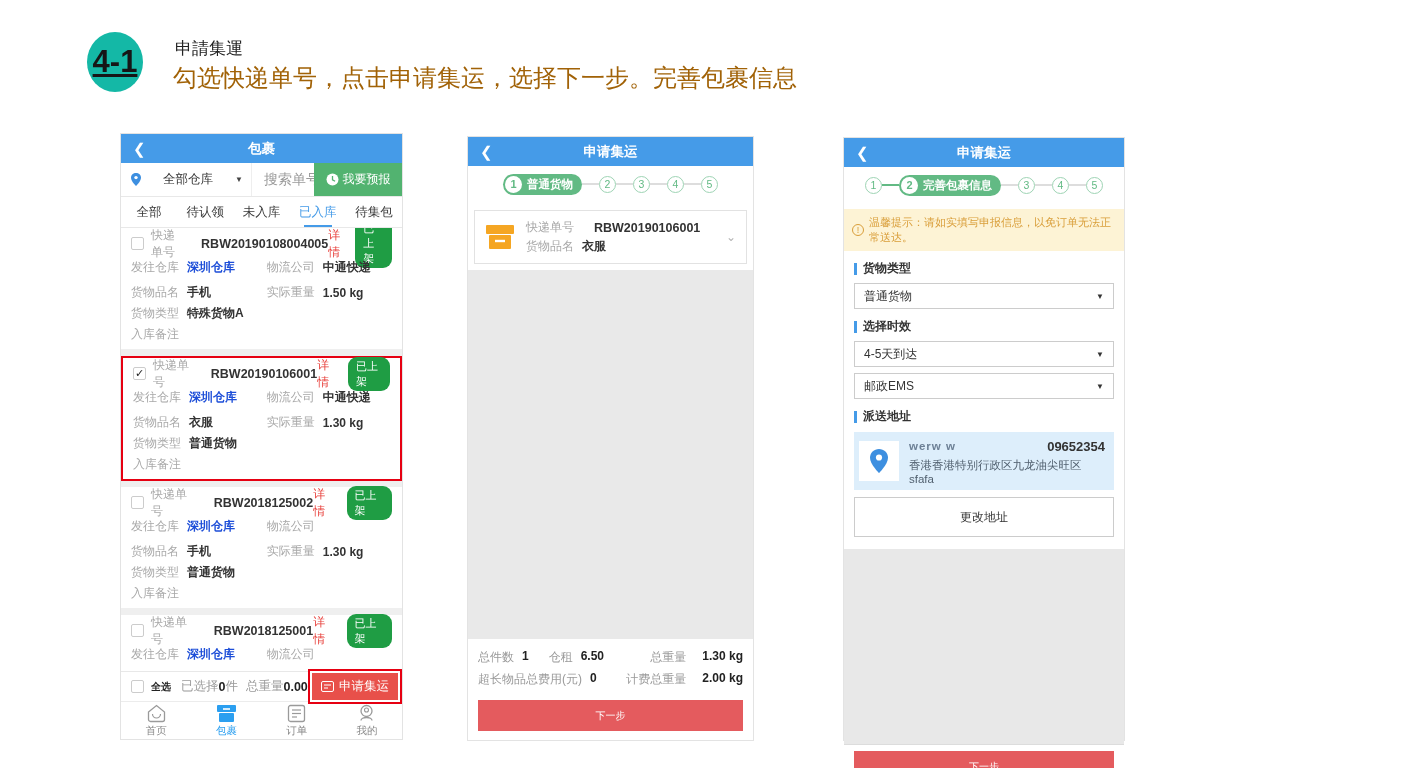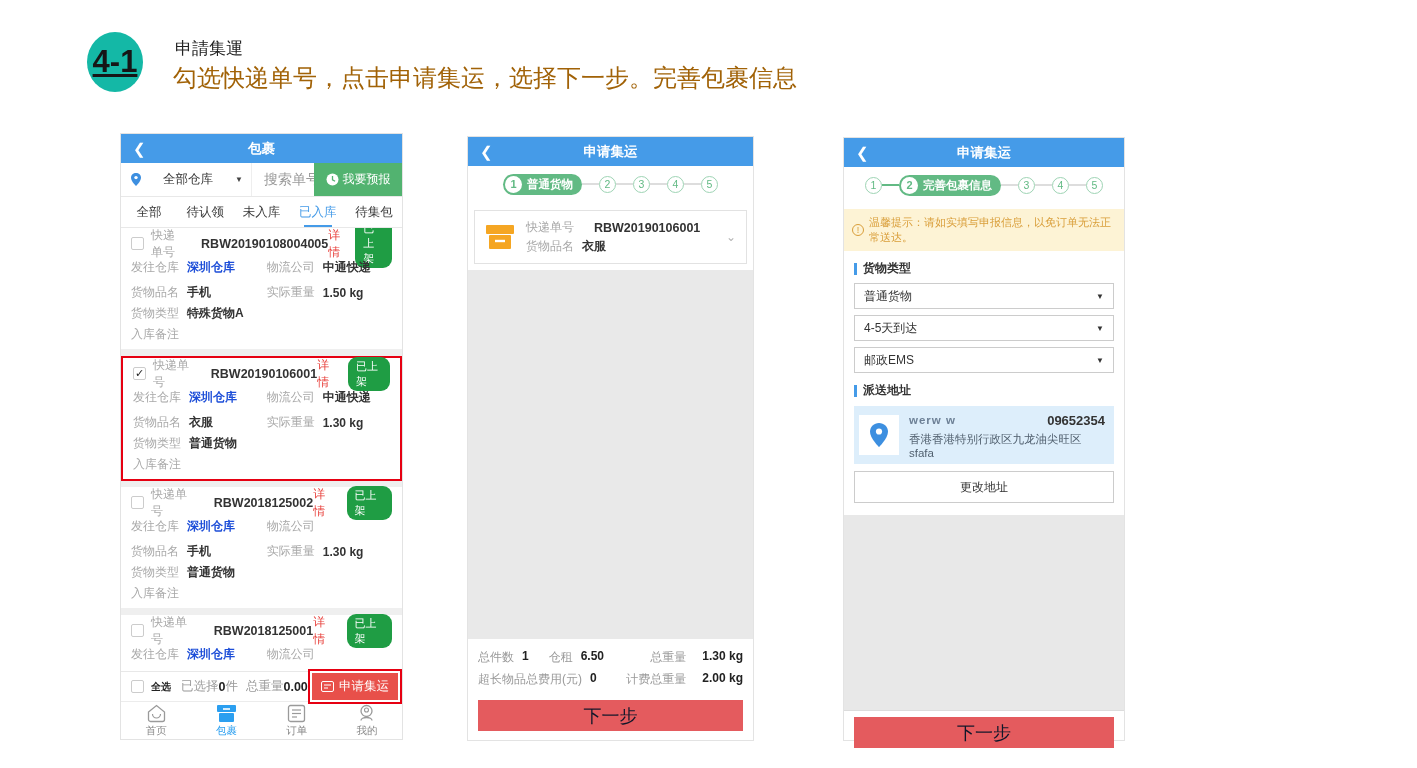--- a/index.html
+++ b/index.html
@@ -79,41 +79,41 @@
                 padding:7px 10px; gap:11px; flex:0 0 auto; }
   .oc-rows { flex:1; }
   .oc-row { display:flex; align-items:center; height:19px; font-size:12px; }
   .chev { color:#b5b5b5; font-size:12px; }
   .gray-fill { flex:1; background:#e9e9e9; margin-top:6px; }
   .p2-summary { background:#fff; padding:7px 10px 4px; flex:0 0 auto; }
   .p2-srow { display:flex; align-items:center; height:22px; font-size:12px; }
   .p2-item { display:flex; gap:8px; }
   .p2-item + .p2-item { margin-left:20px; }
   .p2-item.right { margin-left:auto; gap:16px; }
-  .next-btn { margin:6px 10px 9px; height:31px; background:#e45b5e; color:#0f172a; font-size:18px;
+  .next-btn { margin:6px 10px 9px; height:31px; background:#e45b5e; color:#ffffff; font-size:10px;
               display:flex; align-items:center; justify-content:center; flex:0 0 auto; }
 
   
   .notice { margin-top:6px; background:#fdf3d5; color:#d99e3a; font-size:11px; padding:6px 8px;
             display:flex; align-items:center; gap:5px; flex:0 0 auto; }
   .notice-i { width:12px; height:12px; border:1px solid #d99e3a; border-radius:50%; flex:0 0 auto;
               display:flex; align-items:center; justify-content:center; font-size:9px; }
   .sec-label { display:flex; align-items:center; gap:6px; margin:9px 10px 0; font-size:12px; color:#333; font-weight:bold; flex:0 0 auto; }
   .sec-label::before { content:""; width:3px; height:12px; background:#459be8; }
   .select { margin:6px 10px 0; height:26px; border:1px solid #ccc; display:flex; align-items:center;
             padding:0 9px; font-size:12px; color:#333; flex:0 0 auto; }
   .select .arrow { margin-left:auto; font-size:8px; color:#333; }
   .addr-card { margin:7px 10px 0; background:#ddeefb; display:flex; align-items:center; gap:10px; padding:5px 9px 5px 5px; flex:0 0 auto; }
   .addr-pin { width:40px; height:40px; background:#fff; display:flex; align-items:center; justify-content:center; flex:0 0 auto; }
   .addr-body { flex:1; }
   .addr-top { display:flex; align-items:center; height:18px; }
   .addr-name { font-size:11.5px; color:#6d8096; font-weight:bold; letter-spacing:1px; }
   .addr-phone { margin-left:auto; font-size:13px; color:#333; font-weight:bold; }
   .addr-detail { font-size:11.5px; color:#51606f; margin-top:3px; }
-  .change-btn { margin:7px 10px 0; height:32px; border:1px solid #ccc; background:#fff; display:flex;
+  .change-btn { margin:7px 10px 0; height:40px; border:1px solid #ccc; background:#fff; display:flex;
                 align-items:center; justify-content:center; font-size:12px; color:#333; flex:0 0 auto; }
   .p3-placeholder { margin-top:12px; height:196px; background:#e8e8e8; border-bottom:1px solid #dcdcdc; flex:0 0 auto; }
   .p3-spacer { flex:1; }
 </style>
 </head>
 <body>
 
 <div class="step-badge">4-1</div>
 <div class="page-title">申請集運</div>
 <div class="page-subtitle">勾选快递单号，点击申请集运，选择下一步。完善包裹信息</div>
@@ -449,20 +449,21 @@
     <span class="notice-i">!</span>
     <span>温馨提示：请如实填写申报信息，以免订单无法正常送达。</span>
   </div>
 
   <div class="sec-label">货物类型</div>
   <div class="select">
     <span>普通货物</span>
     <span class="arrow">▼</span>
   </div>
 
+  <div class="sec-label">选择时效</div>
   <div class="select">
     <span>4-5天到达</span>
     <span class="arrow">▼</span>
   </div>
 
   <div class="select">
     <span>邮政EMS</span>
     <span class="arrow">▼</span>
   </div>
 

